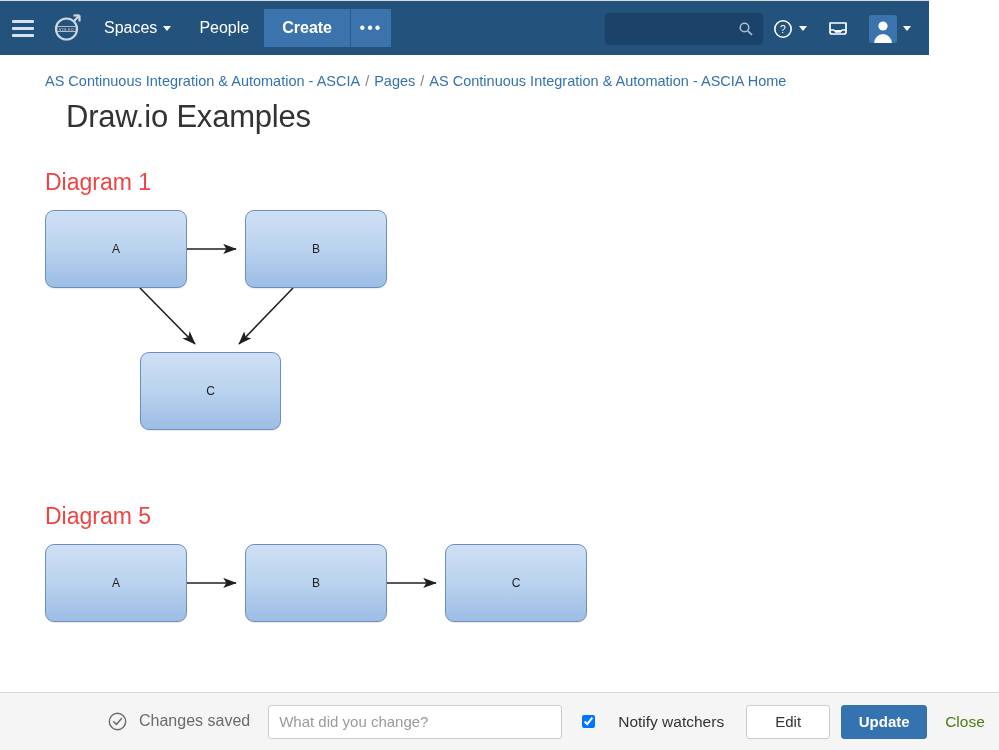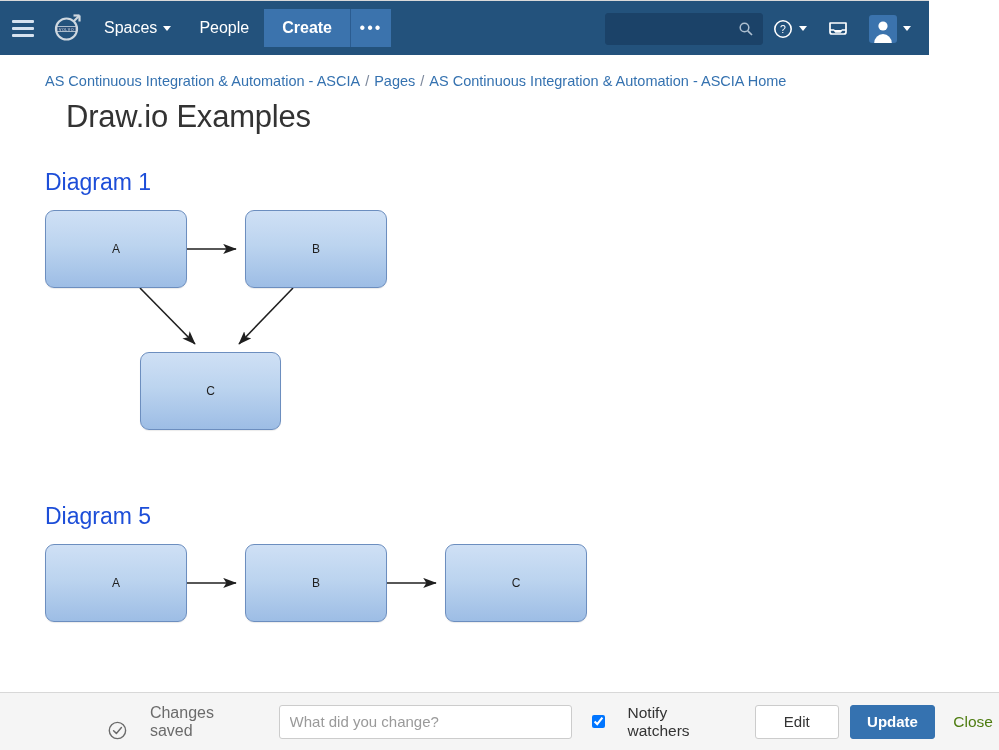--- a/index.html
+++ b/index.html
@@ -115,21 +115,21 @@
   }
   .breadcrumb a { color: #3572b0; text-decoration: none; cursor: pointer; }
   .breadcrumb .sep { color: #7a869a; margin: 0 5px; }
   .page-title {
     margin: 10px 0 0 66px;
     font-size: 31px; font-weight: normal;
     color: #333333; letter-spacing: -0.2px;
   }
   .section-heading {
     margin: 0 0 0 45px;
-    font-size: 23px; font-weight: normal; color: #1d4ed8;
+    font-size: 23px; font-weight: normal; color: #ef4444;
   }
 
   
   .diagram { position: relative; margin-left: 45px; }
   .node {
     position: absolute;
     border: 1px solid #6c8ebf;
     border-radius: 9px;
     background: linear-gradient(180deg, #cfe0f5 0%, #bcd4ef 45%, #9dbde5 100%);
     display: flex; align-items: center; justify-content: center;
@@ -140,21 +140,21 @@
 
   
   .footer {
     position: absolute; bottom: 0; left: 0;
     width: 999px; height: 58px;
     background: #f5f5f5;
     border-top: 1px solid #d8d8d8;
     display: flex; align-items: center;
   }
   .saved-status {
-    display: flex; align-items: flex-end; gap: 23px;
+    display: flex; align-items: flex-start; gap: 12px;
     margin-left: 108px; color: #6b6b6b; font-size: 16px;
   }
   .change-input {
     margin-left: 18px;
     width: 294px; height: 34px;
     border: 1px solid #cccccc; border-radius: 3px;
     background: #ffffff; outline: none;
     padding: 0 10px; font-size: 15px; color: #333333;
     font-family: "Liberation Sans", sans-serif;
   }

